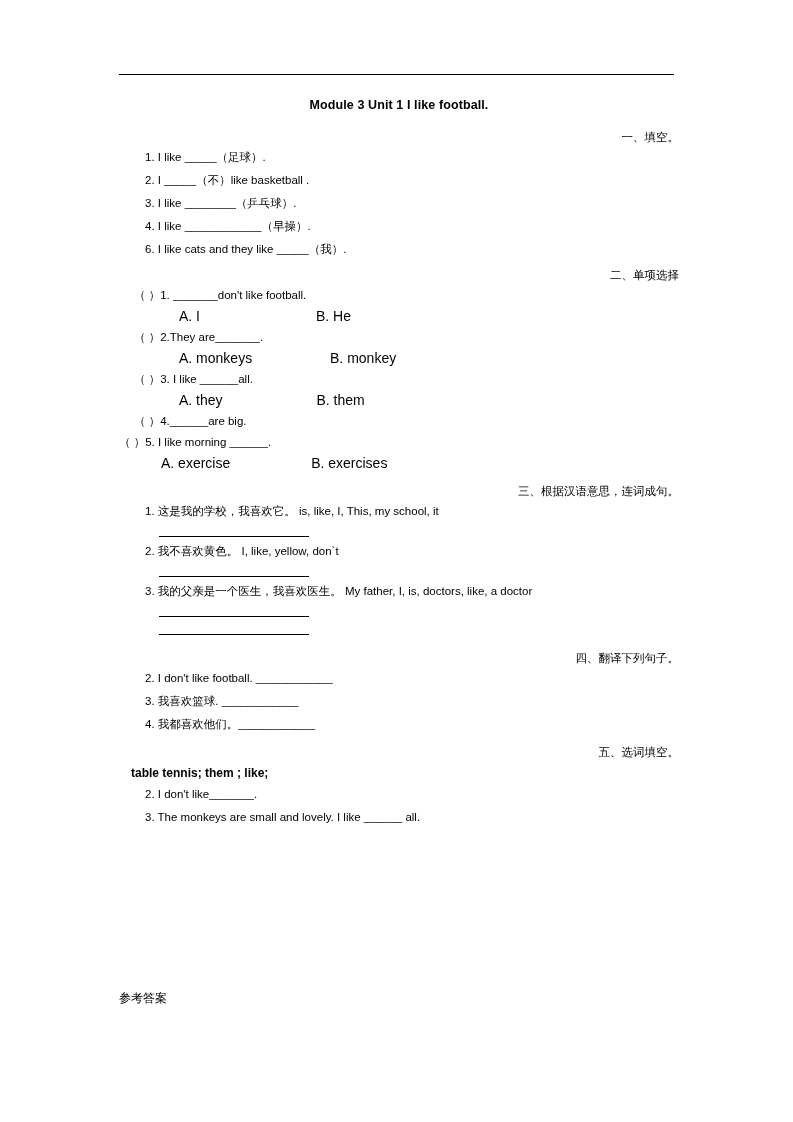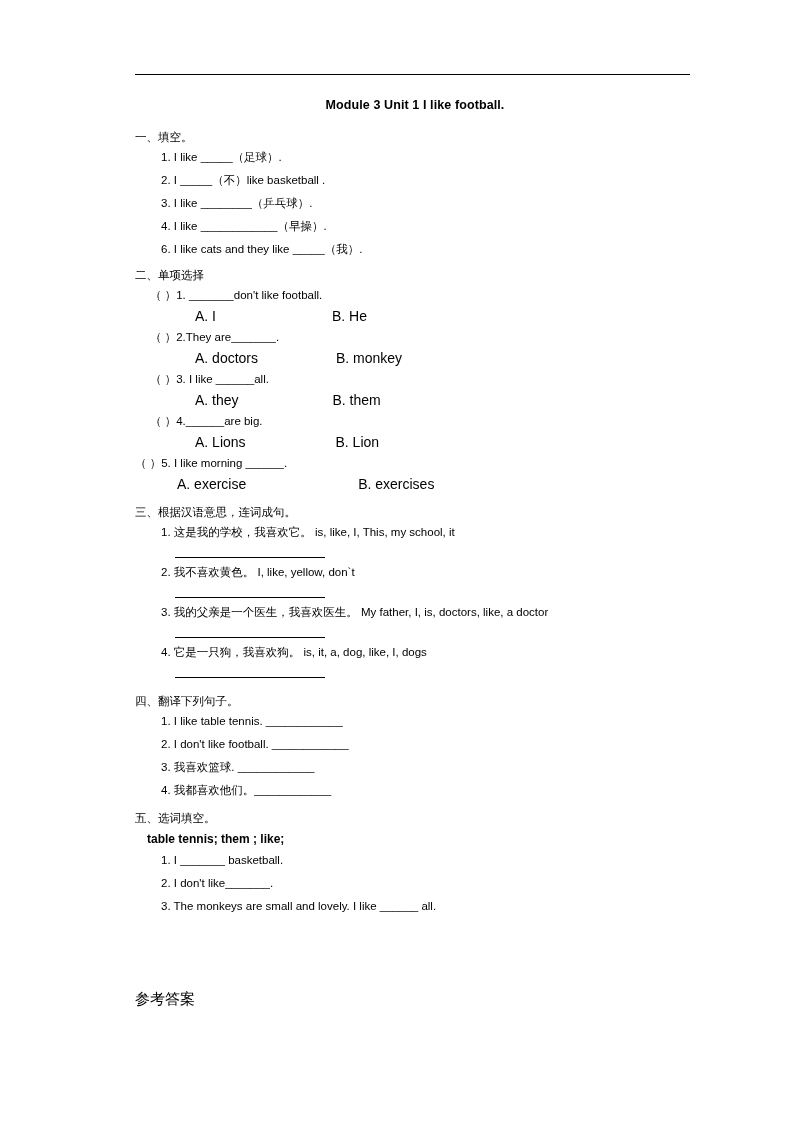--- a/index.html
+++ b/index.html
@@ -10,21 +10,21 @@
   body {
     width: 793px;
     height: 1122px;
     font-family: "Liberation Sans", sans-serif;
     color: #000000;
     position: relative;
     overflow: hidden;
   }
   .page {
     position: absolute;
-    top: 0; left: 16px;
+    top: 0; left: 0;
     width: 681px;
     height: 1122px;
   }
   .rule {
     position: absolute;
     left: 119px;
     top: 74px;
     width: 555px;
     border-top: 1px solid #000;
   }
@@ -38,20 +38,21 @@
     text-align: center;
     font-size: 12.5px;
     font-weight: bold;
     margin: 0 0 12px 0;
     letter-spacing: 0.1px;
   }
   .section-head {
     font-size: 11.5px;
     margin: 0 0 2px 0;
     padding-top: 6px;
+    text-align: right;
   }
   .item {
     font-size: 11.5px;
     margin: 0 0 2px 0;
     padding-left: 26px;
     line-height: 21px;
   }
   .item-tight {
     line-height: 20px;
   }
@@ -75,21 +76,21 @@
     border-bottom: 1px solid #000;
     height: 13px;
   }
   .wordbank {
     font-size: 12px;
     font-weight: bold;
     padding-left: 12px;
     line-height: 22px;
   }
   .footer-note {
-    font-size: 15px;
+    font-size: 12px;
     position: absolute;
     left: 119px;
     top: 990px;
   }
 </style>
 </head>
 <body>
 
 <div class="page">
 
@@ -109,65 +110,58 @@
     <div class="section-head">二、单项选择</div>
 
     <div class="choice-line">（    ）1. _______don't like football.</div>
     <div class="options-line">
       <span>A. I</span>
       <span class="opt-b" style="margin-left:112px;">B. He</span>
     </div>
 
     <div class="choice-line">（    ）2.They are_______.</div>
     <div class="options-line">
-      <span>A. doctors</span>
+      <span>A. monkeys</span>
       <span class="opt-b" style="margin-left:74px;">B. monkey</span>
     </div>
 
     <div class="choice-line">（    ）3. I like ______all.</div>
     <div class="options-line">
       <span>A. they</span>
       <span class="opt-b" style="margin-left:90px;">B. them</span>
     </div>
 
     <div class="choice-line">（    ）4.______are big.</div>
-    <div class="options-line">
-      <span>A. Lions</span>
-      <span class="opt-b" style="margin-left:86px;">B. Lion</span>
-    </div>
 
     <div class="choice-line" style="padding-left:0px;">（    ）5. I like morning ______.</div>
     <div class="options-line" style="padding-left:42px;">
       <span>A. exercise</span>
-      <span class="opt-b" style="margin-left:108px;">B. exercises</span>
+      <span class="opt-b" style="margin-left:77px;">B. exercises</span>
     </div>
 
     <div class="section-head" style="padding-top:10px;">三、根据汉语意思，连词成句。</div>
 
     <div class="item item-tight">1. 这是我的学校，我喜欢它。  is, like, I, This, my school, it</div>
     <span class="answer-rule"></span>
 
     <div class="item item-tight">2. 我不喜欢黄色。      I, like, yellow, don`t</div>
     <span class="answer-rule"></span>
 
     <div class="item item-tight">3. 我的父亲是一个医生，我喜欢医生。   My father, I, is, doctors, like, a doctor</div>
     <span class="answer-rule"></span>
 
-    <div class="item item-tight">4. 它是一只狗，我喜欢狗。  is, it, a, dog, like, I, dogs</div>
     <span class="answer-rule"></span>
 
     <div class="section-head" style="padding-top:12px;">四、翻译下列句子。</div>
-    <div class="item">1. I like table tennis. ____________</div>
     <div class="item">2. I don't like football. ____________</div>
     <div class="item">3. 我喜欢篮球. ____________</div>
     <div class="item">4. 我都喜欢他们。____________</div>
 
     <div class="section-head" style="padding-top:8px;">五、选词填空。</div>
     <div class="wordbank">table tennis; them ; like;</div>
-    <div class="item">1. I _______ basketball.</div>
     <div class="item">2. I don't like_______.</div>
     <div class="item">3. The monkeys are small and lovely. I like ______ all.</div>
 
   </div>
 
   <div class="footer-note">参考答案</div>
 
 </div>
 
 </body></html>

